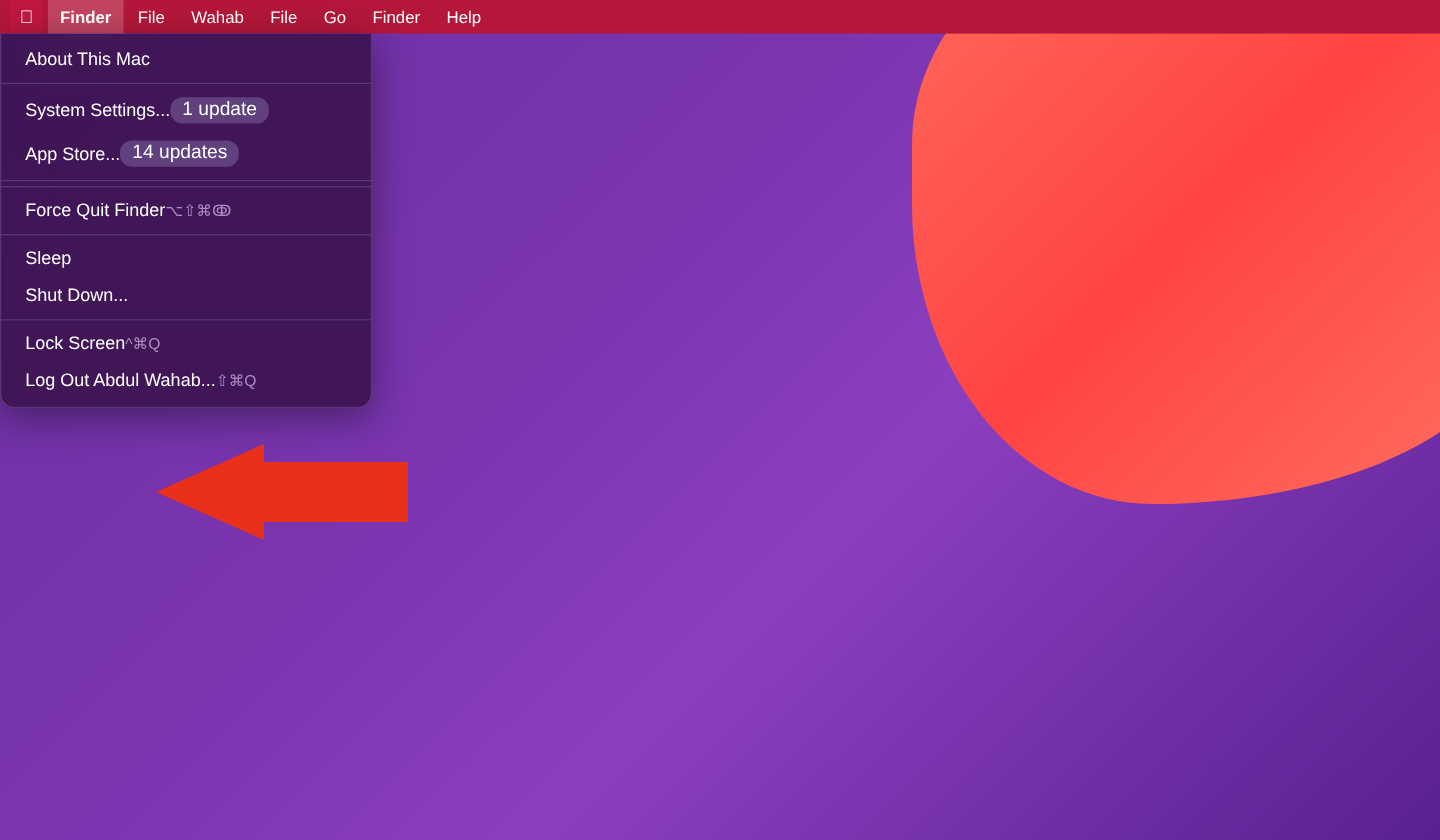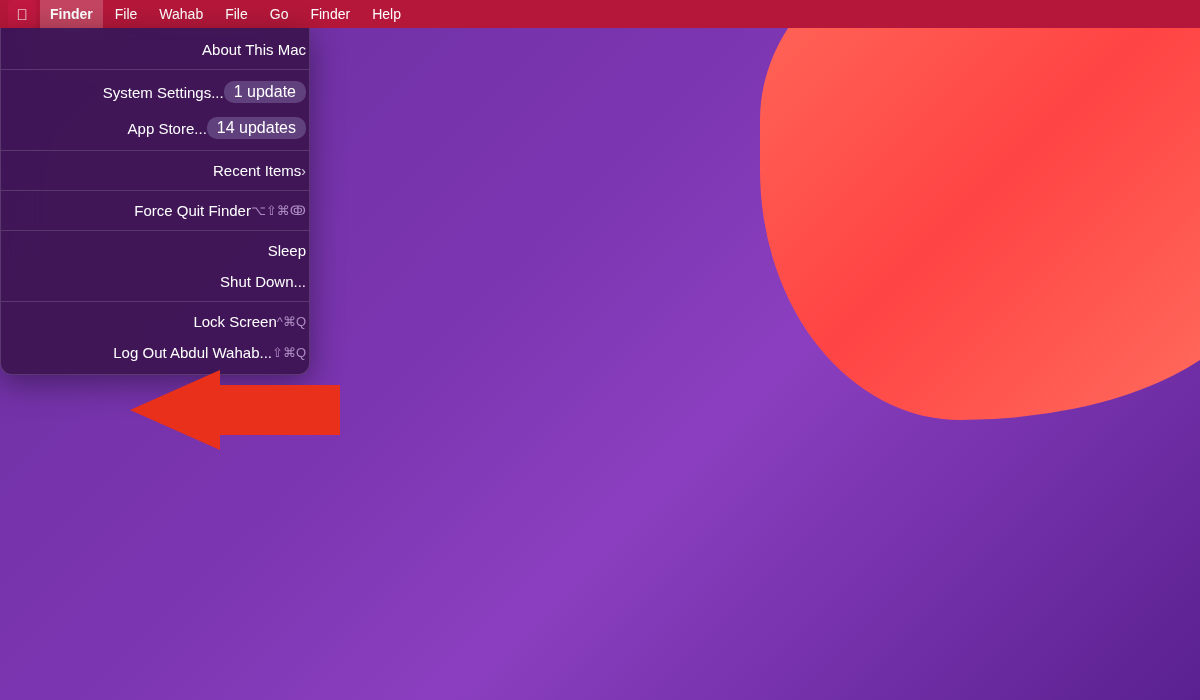--- a/index.html
+++ b/index.html
@@ -92,22 +92,22 @@
       border: 1px solid rgba(255,255,255,0.15);
       border-top: none;
       padding: 6px 0;
       z-index: 200;
       box-shadow: 0 8px 32px rgba(0,0,0,0.4);
     }
 
     .menu-item {
       display: flex;
       align-items: center;
-      justify-content: flex-end;
-      padding: 7px 3px;
+      justify-content: flex-start;
+      padding: 7px 20px;
       color: white;
       font-size: 15px;
       cursor: pointer;
       position: relative;
     }
 
     .menu-item-label {
       font-size: 15px;
       color: white;
     }
@@ -183,24 +183,20 @@
       <span class="menu-item-label">System Settings...</span>
       <span class="menu-badge">1 update</span>
     </div>
 
     <div class="menu-item">
       <span class="menu-item-label">App Store...</span>
       <span class="menu-badge">14 updates</span>
     </div>
     <div class="menu-separator"></div>
 
-    <div class="menu-item">
-      <span class="menu-item-label">Recent Items</span>
-      <span class="menu-arrow">›</span>
-    </div>
     <div class="menu-separator"></div>
 
     <div class="menu-item">
       <span class="menu-item-label">Force Quit Finder</span>
       <span class="menu-item-shortcut">⌥⇧⌘ↂ</span>
     </div>
     <div class="menu-separator"></div>
 
     <div class="menu-item">
       <span class="menu-item-label">Sleep</span>

